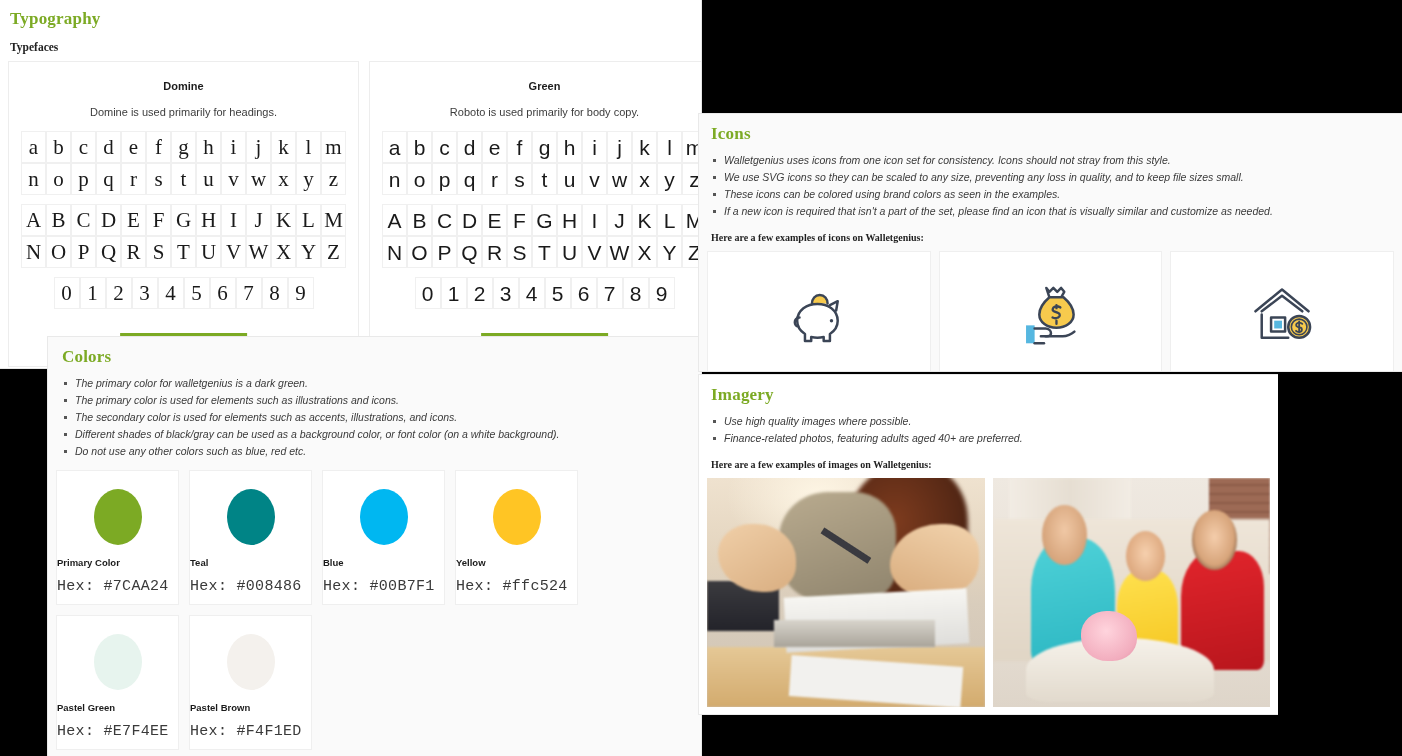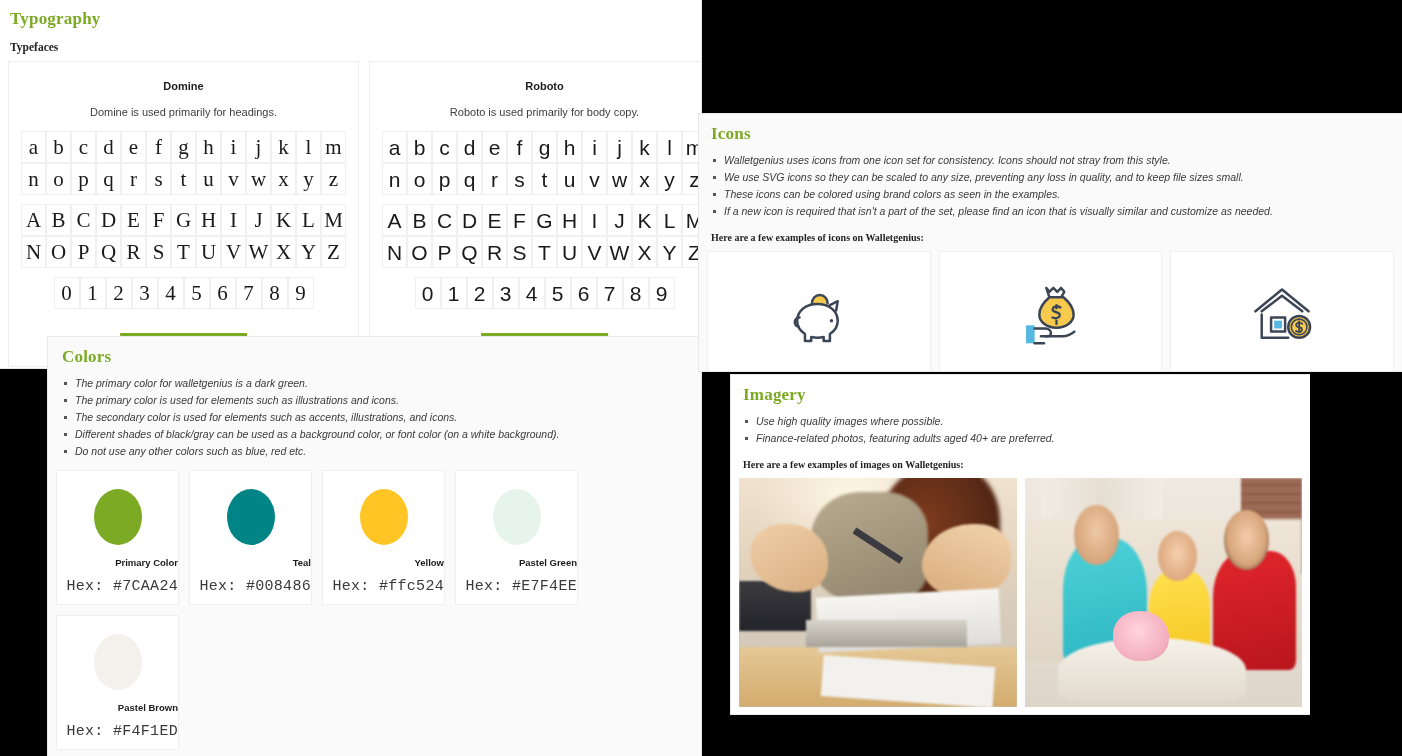--- a/index.html
+++ b/index.html
@@ -127,21 +127,21 @@
     flex-wrap: wrap;
     gap: 10px;
     padding: 10px 14px 0 8px;
   }
   .swatch-card {
     width: 123px;
     height: 135px;
     background: #ffffff;
     border: 1px solid #efefef;
     padding-top: 18px;
-    text-align: right;
+    text-align: left;
   }
   .swatch-dot {
     width: 48px; height: 56px;
     border-radius: 50%;
     margin: 0 auto;
   }
   .swatch-name {
     margin-top: 12px;
     font-size: 9.5px;
     font-weight: 700;
@@ -182,21 +182,20 @@
     border: 1px solid #efefef;
     display: flex; align-items: center; justify-content: center;
   }
 
   
   #imagery-panel {
     left: 698px; top: 374px; width: 580px; height: 341px;
     background: #ffffff;
     border: 1px solid #e9e9e9;
     border-right: none;
-    margin-left: 32px;
   }
   #imagery-panel .hd { padding: 10px 12px 0 12px; }
   .photo-row {
     display: flex;
     gap: 8px;
     padding: 8px 8px 0 8px;
   }
   .photo {
     flex: 1 1 0;
     height: 229px;
@@ -422,21 +421,21 @@
               <div class="glyph num">6</div>
               <div class="glyph num">7</div>
               <div class="glyph num">8</div>
               <div class="glyph num">9</div>
             </div>
         </div>
         <button class="btn-green">Font details &amp; download</button>
       </div>
 
       <div class="font-card sans-face">
-        <div class="fname">Roboto</div>
+        <div class="fname">Green</div>
         <div class="fdesc">Roboto is used primarily for body copy.</div>
         <div class="glyph-block">
           <div class="glyph-row">
               <div class="glyph">a</div>
               <div class="glyph">b</div>
               <div class="glyph">c</div>
               <div class="glyph">d</div>
               <div class="glyph">e</div>
               <div class="glyph">f</div>
               <div class="glyph">g</div>
@@ -525,20 +524,25 @@
     <div class="swatch-grid">
         <div class="swatch-card">
           <div class="swatch-dot" style="background: rgb(124, 170, 36);"></div>
           <div class="swatch-name">Primary Color</div>
           <div class="swatch-hex">Hex: #7CAA24</div>
         </div>
         <div class="swatch-card">
           <div class="swatch-dot" style="background: rgb(0, 132, 134);"></div>
           <div class="swatch-name">Teal</div>
           <div class="swatch-hex">Hex: #008486</div>
+        </div>
+        <div class="swatch-card">
+          <div class="swatch-dot" style="background: rgb(0, 183, 241);"></div>
+          <div class="swatch-name">Blue</div>
+          <div class="swatch-hex">Hex: #00B7F1</div>
         </div>
         <div class="swatch-card">
           <div class="swatch-dot" style="background: rgb(255, 197, 36);"></div>
           <div class="swatch-name">Yellow</div>
           <div class="swatch-hex">Hex: #ffc524</div>
         </div>
         <div class="swatch-card">
           <div class="swatch-dot" style="background: rgb(231, 244, 238);"></div>
           <div class="swatch-name">Pastel Green</div>
           <div class="swatch-hex">Hex: #E7F4EE</div>

